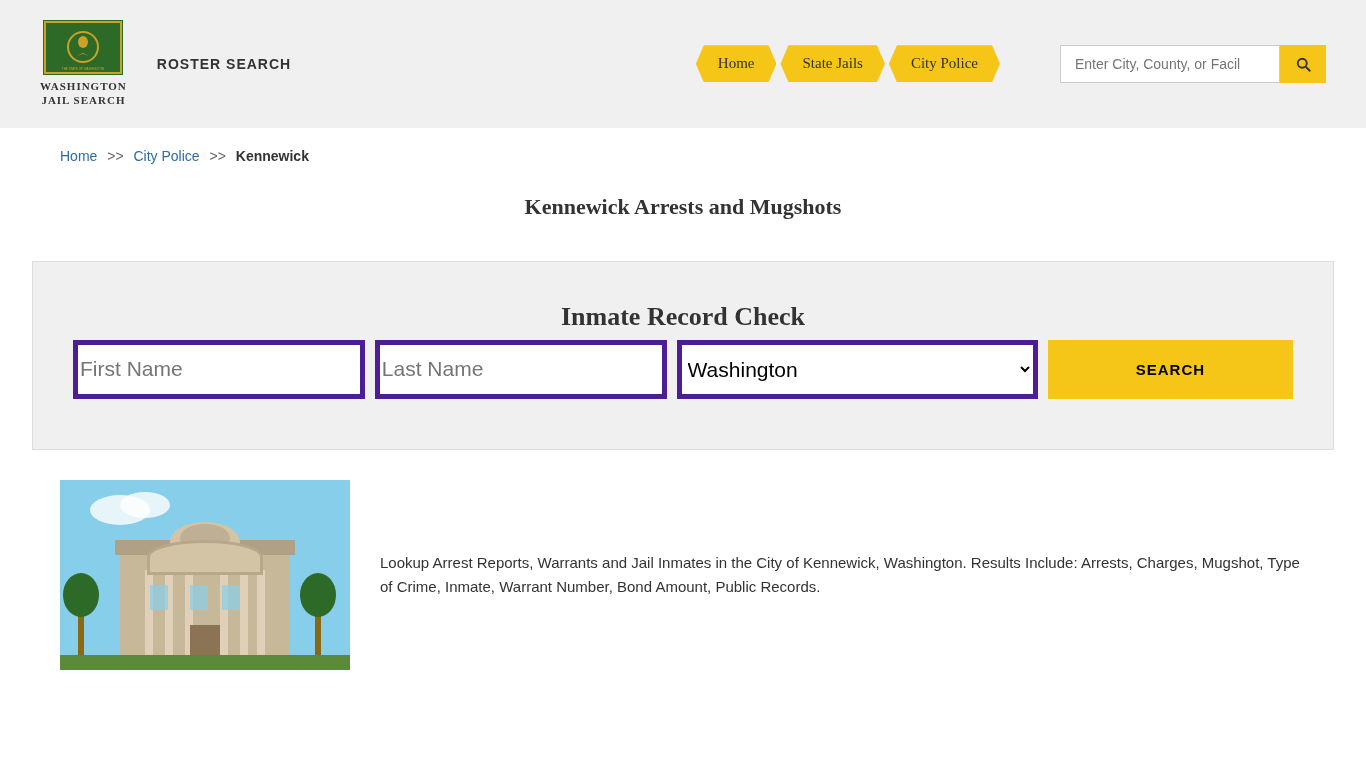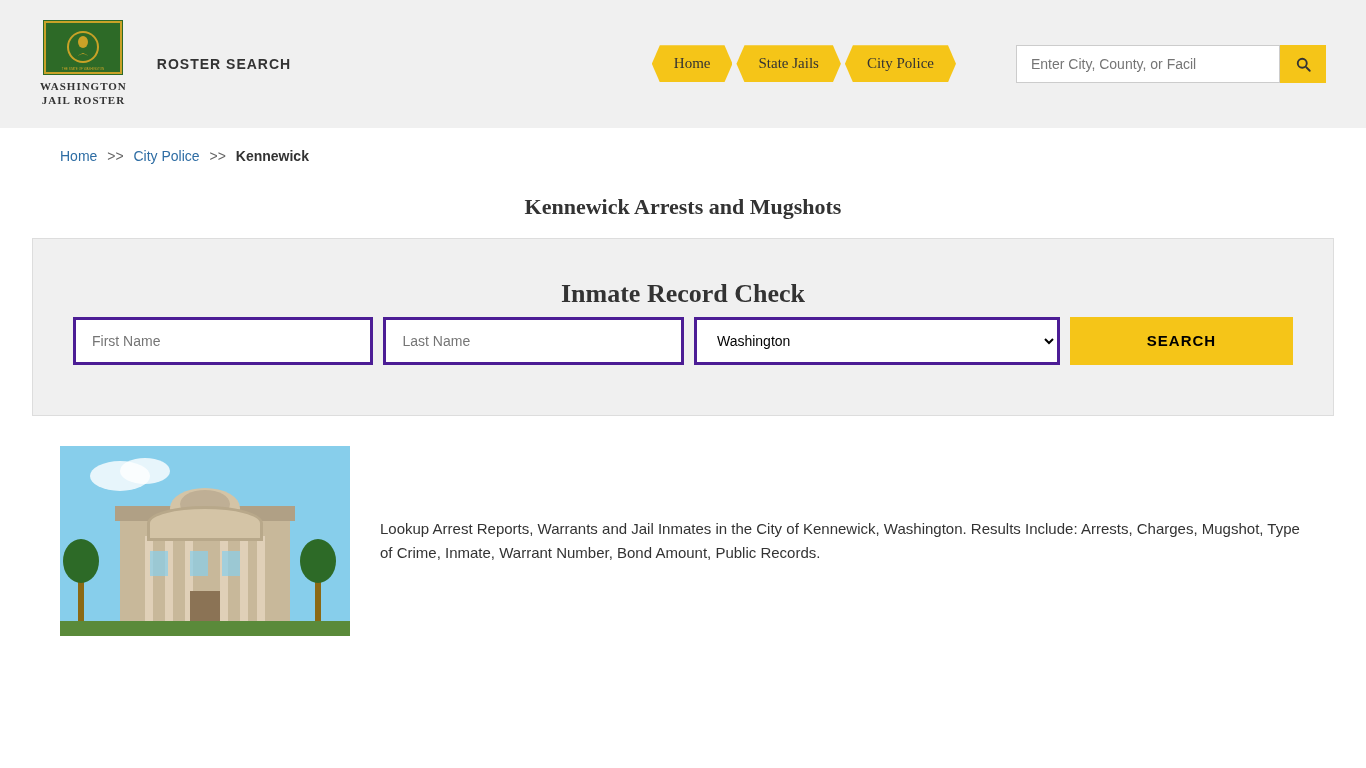--- a/index.html
+++ b/index.html
@@ -54,21 +54,21 @@
       font-weight: normal;
     }
     .search-area {
       display: flex;
       margin-left: 30px;
     }
     .header-search-input {
       padding: 8px 14px;
       font-size: 14px;
       border: 1px solid #ccc;
-      width: 264px;
+      width: 220px;
       outline: none;
       font-family: Arial, sans-serif;
     }
     .header-search-btn {
       background: #f5c518;
       border: none;
       padding: 10px 14px;
       cursor: pointer;
       display: flex;
       align-items: center;
@@ -97,21 +97,21 @@
     .breadcrumb .current {
       font-weight: bold;
       color: #333;
     }
 
     
     .page-title {
       text-align: center;
       font-size: 22px;
       font-weight: bold;
-      margin: 10px 40px 18px;
+      margin: 10px 40px 41px;
       font-family: Georgia, serif;
     }
 
     
     .record-check-box {
       background: #f0f0f0;
       border: 1px solid #ddd;
       margin: 0 32px 30px;
       padding: 40px 40px 30px;
     }
@@ -129,40 +129,40 @@
       margin-bottom: 30px;
       font-family: Georgia, serif;
     }
     .record-check-form {
       display: flex;
       gap: 10px;
       margin-bottom: 20px;
     }
     .record-check-form input,
     .record-check-form select {
-      padding: 12px 16px;
-      font-size: 14px;
-      border: 3px solid #4c1d95;
+      padding: 12px 2px;
+      font-size: 21px;
+      border: 5px solid #4c1d95;
       font-family: Arial, sans-serif;
       outline: none;
     }
     .record-check-form input[data-name="first-name-input"] {
       flex: 1.2;
     }
     .record-check-form input[data-name="last-name-input"] {
       flex: 1.2;
     }
     .record-check-form select {
       flex: 1.5;
       background: #fff;
     }
     .search-btn {
       background: #f5c518;
       border: none;
-      padding: 12px 24px;
+      padding: 12px 30px;
       font-size: 15px;
       font-weight: bold;
       letter-spacing: 1px;
       cursor: pointer;
       font-family: Arial, sans-serif;
       flex: 0.8;
     }
     .sponsored-label {
       font-size: 12px;
       color: #999;
@@ -238,21 +238,21 @@
 
       <circle cx="40" cy="27" r="16" fill="#c9a227"></circle>
       <circle cx="40" cy="27" r="14" fill="#2d6a27"></circle>
 
       <ellipse cx="40" cy="22" rx="5" ry="6" fill="#c9a227"></ellipse>
       <path d="M33 38 Q40 30 47 38 Q44 34 40 33 Q36 34 33 38Z" fill="#c9a227"></path>
       <text x="40" y="50" text-anchor="middle" font-size="3" fill="#c9a227" font-family="Arial">THE STATE OF WASHINGTON</text>
     </svg>
     <div class="logo-text" data-name="logo-text">
       <span>WASHINGTON</span><br>
-      <span>JAIL ROSTER</span>
+      <span>JAIL SEARCH</span>
     </div>
   </a>
 
   <span class="roster-search-label" data-name="roster-search-label">ROSTER SEARCH</span>
 
   <nav class="nav-area" data-name="main-nav">
     <button class="nav-btn" data-name="nav-home-button">Home</button>
     <button class="nav-btn" data-name="nav-state-jails-button">State Jails</button>
     <button class="nav-btn" data-name="nav-city-police-button">City Police</button>
   </nav>

